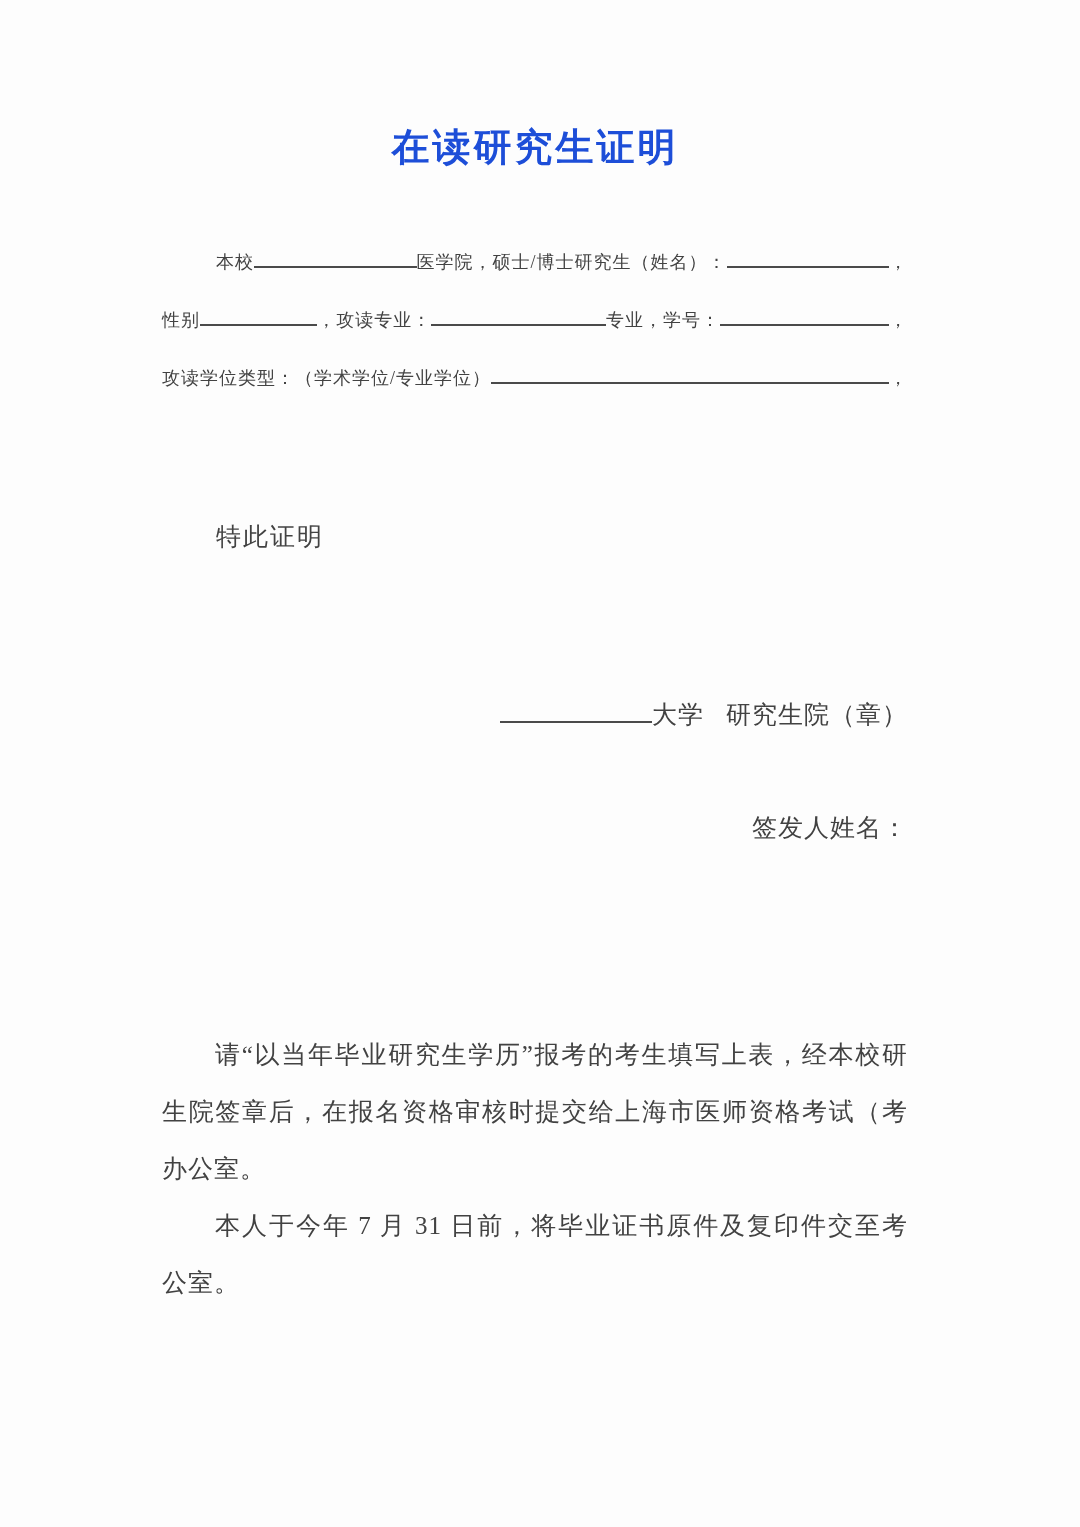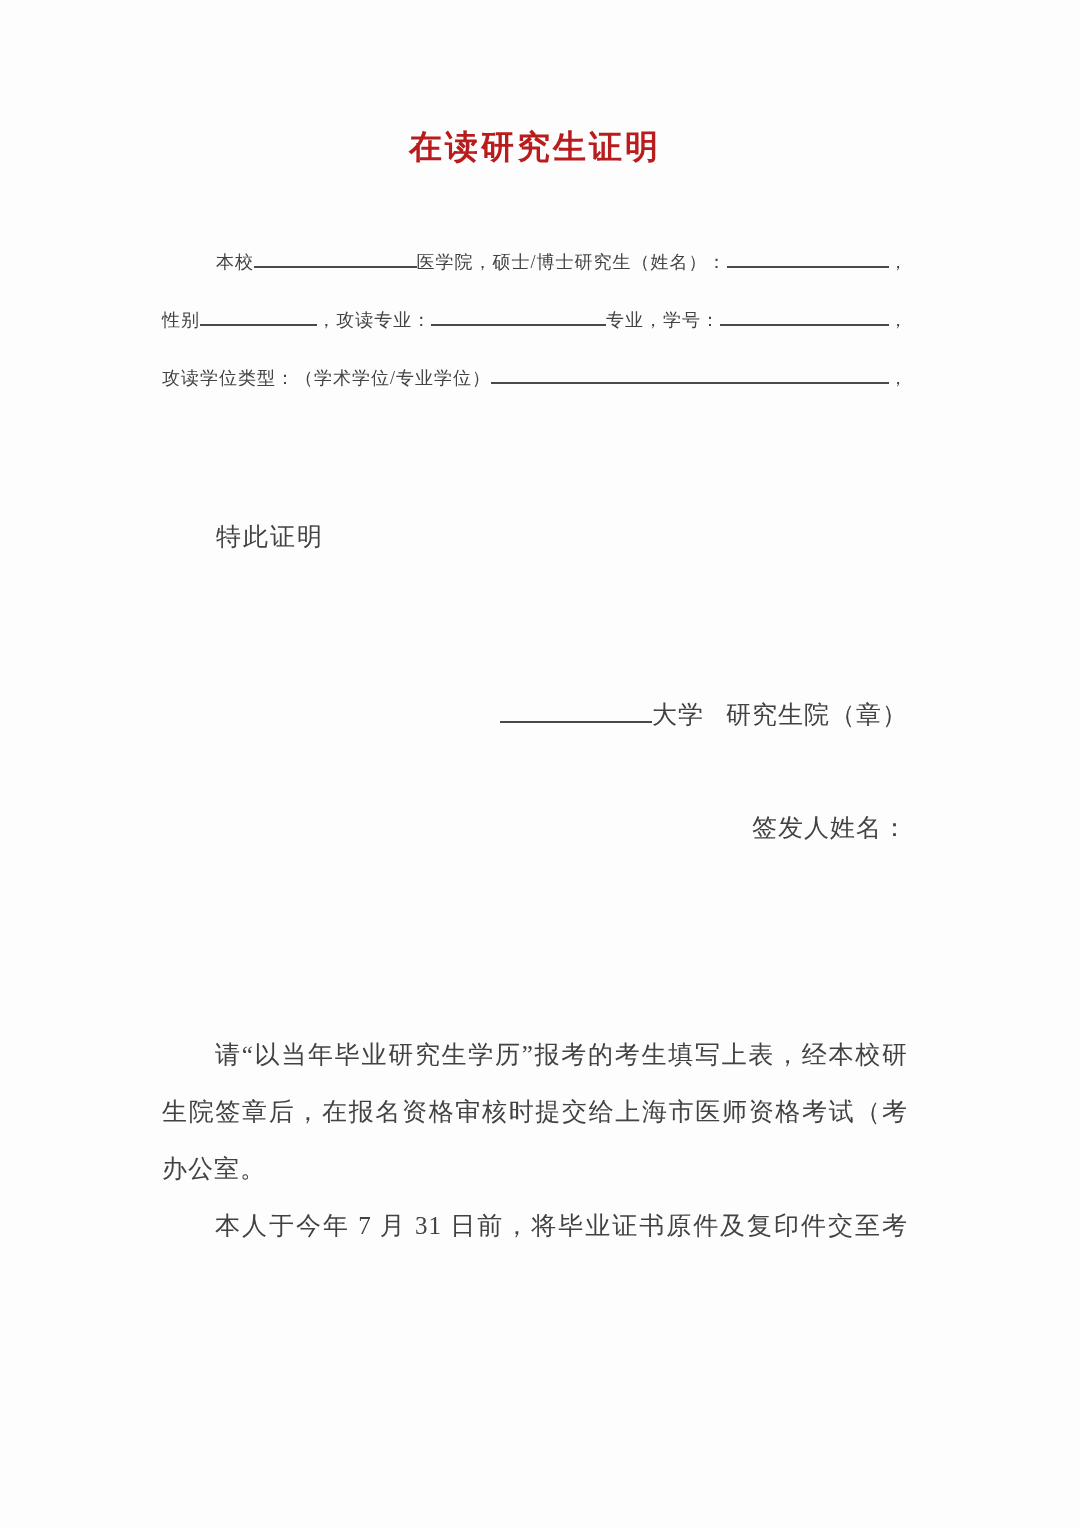--- a/index.html
+++ b/index.html
@@ -17,25 +17,25 @@
     overflow: hidden;
   }
   .abs {
     position: absolute;
     left: 162px;
     right: 172px;
   }
   .doc-title {
     top: 122px;
     text-align: center;
-    font-size: 33px;
+    font-size: 38px;
     line-height: 50px;
     letter-spacing: 3px;
     font-weight: 600;
-    color: #b91c1c;
+    color: #1d4ed8;
   }
   .body-block { top: 233px; }
   .bline {
     display: flex;
     align-items: baseline;
     height: 58px;
     font-size: 18px;
     line-height: 58px;
     letter-spacing: 1px;
   }
@@ -145,15 +145,16 @@
 
   <div class="abs issuer-block">
     <div class="issuer-line">签发人姓名：</div>
   </div>
 
   <div class="abs footer-block">
     <div class="fline fill indent">请“以当年毕业研究生学历”报考的考生填写上表，经本校研究</div>
     <div class="fline fill">生院签章后，在报名资格审核时提交给上海市医师资格考试（考区）</div>
     <div class="fline">办公室。</div>
     <div class="fline fill indent">本人于今年 7 月 31 日前，将毕业证书原件及复印件交至考区办</div>
+    <div class="fline">公室。</div>
   </div>
 
 </div>
 
 </body></html>

